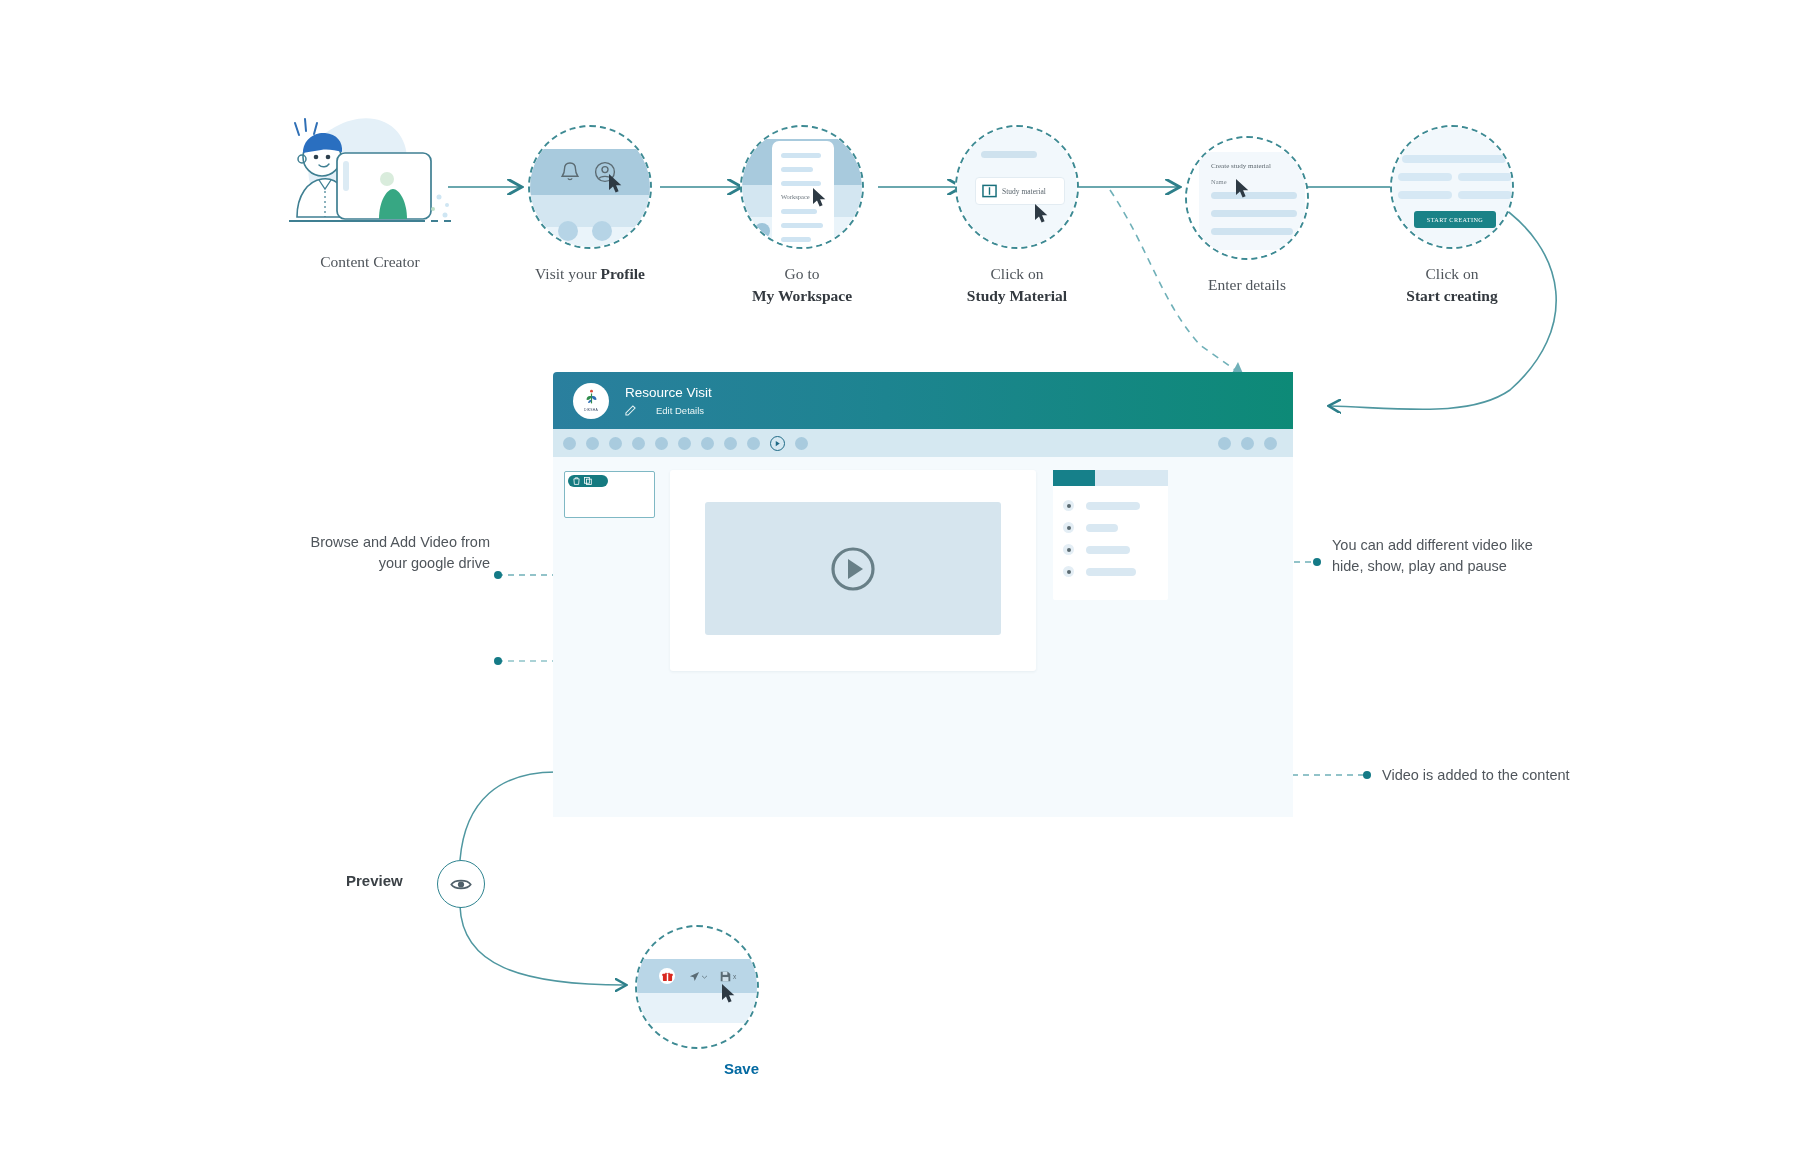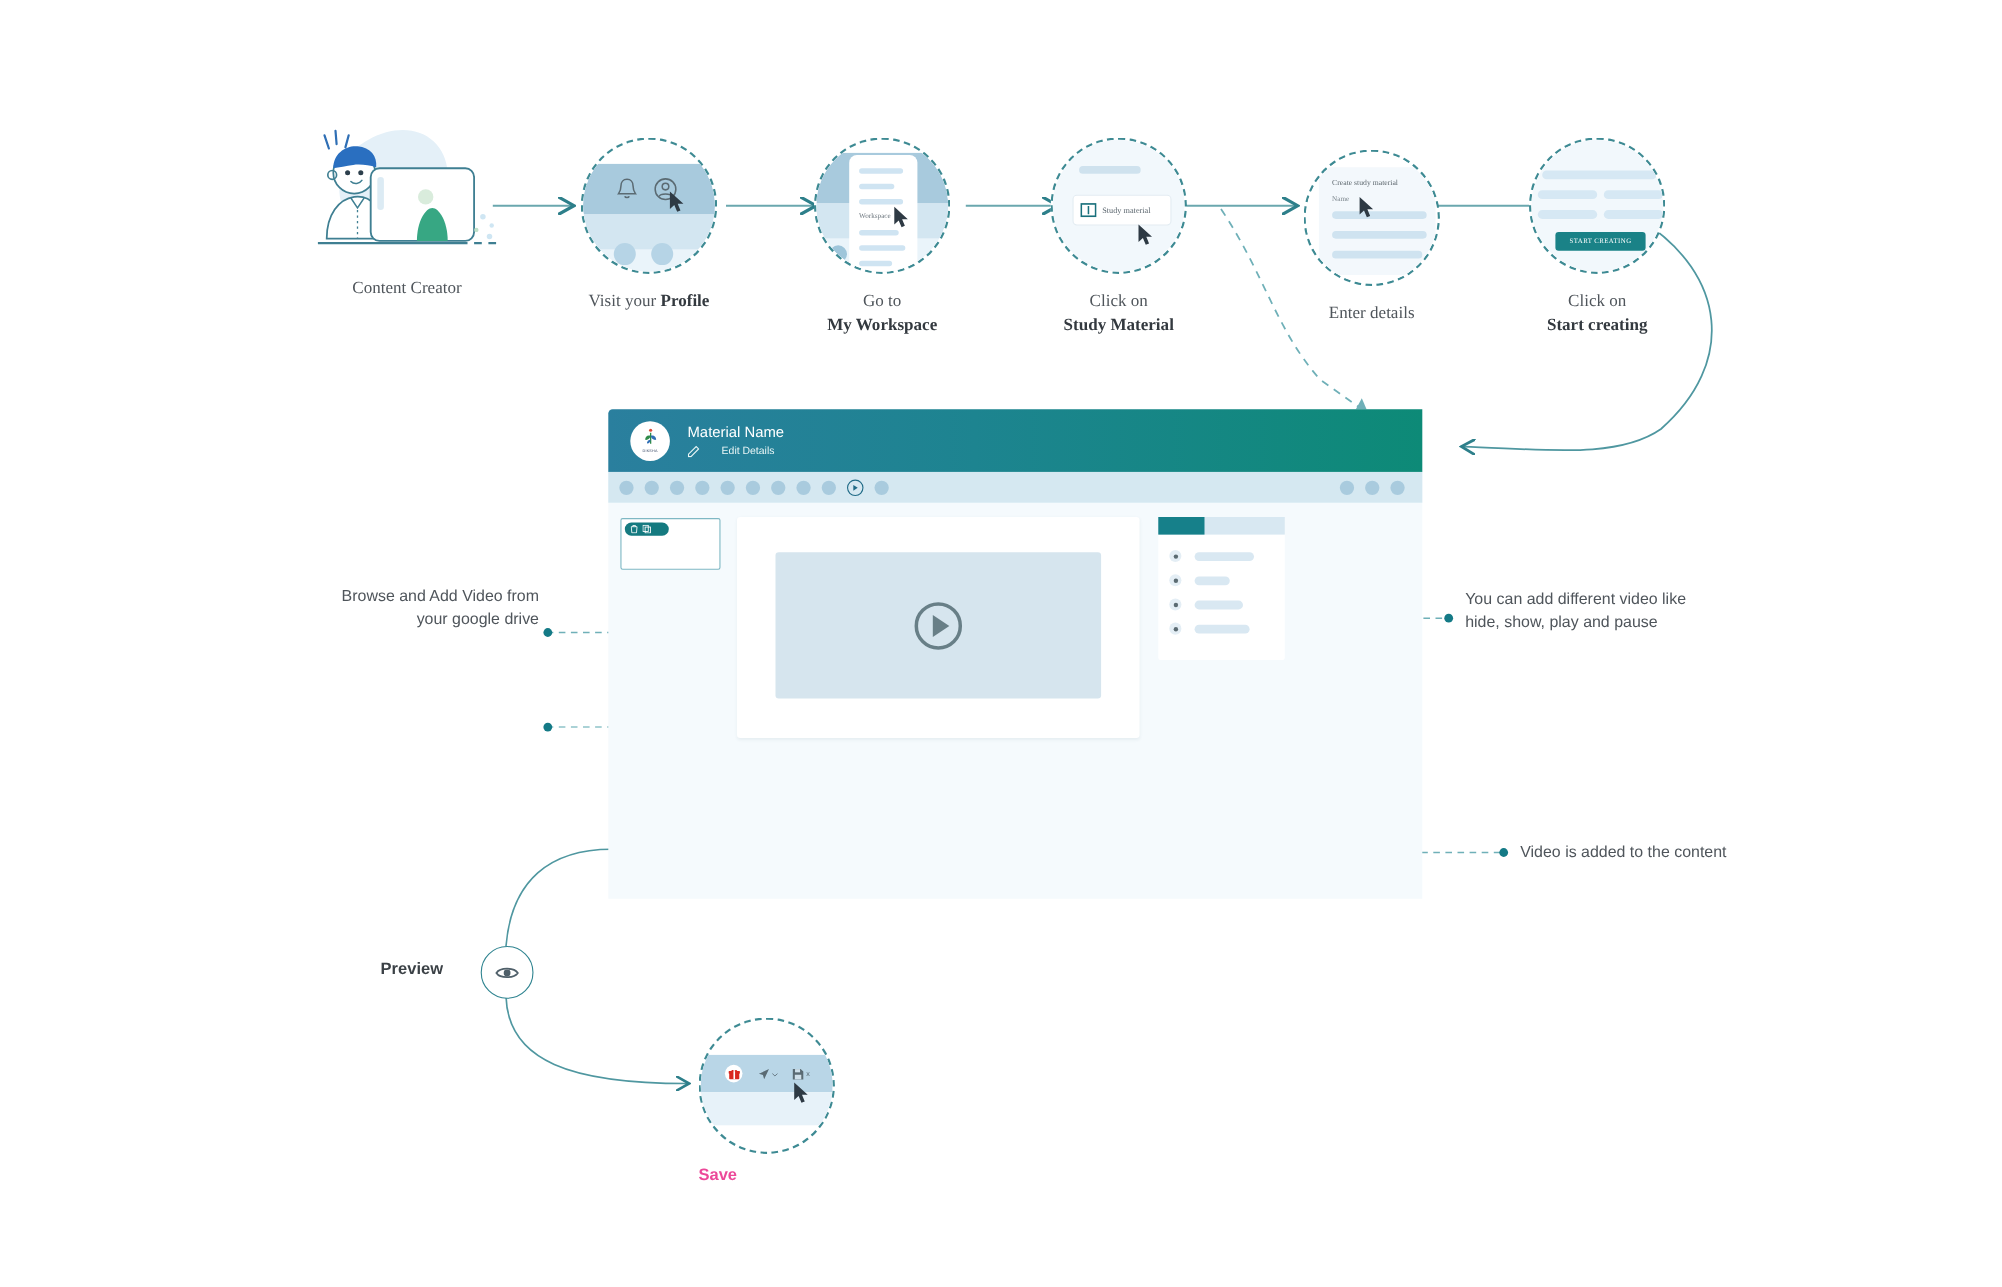--- a/index.html
+++ b/index.html
@@ -187,22 +187,22 @@
   .preview-label {
     position:absolute; left:346px; top:872px; font-size:15px; font-weight:700; color:#3b4146;
   }
   .save-bubble {
     position:absolute; left:635px; top:925px; width:124px; height:124px;
     border-radius:50%; border:2px dashed #3d8a93; background:#ffffff; overflow:hidden; box-sizing:border-box;
   }
   .save-band { position:absolute; left:0; right:0; top:32px; height:34px; background:#b9d6e7; }
   .save-band2 { position:absolute; left:0; right:0; top:66px; height:30px; background:#e7f2f9; }
   .save-label {
-    position:absolute; left:635px; top:1060px; width:124px; text-align:left;
-    font-size:15px; font-weight:700; color:#ec4899;
+    position:absolute; left:635px; top:1060px; width:124px; text-align:right;
+    font-size:15px; font-weight:700; color:#0369a1;
   }
   .gift-badge {
     position:absolute; left:22px; top:41px; width:16px; height:16px; border-radius:50%;
     background:#ffffff; display:flex; align-items:center; justify-content:center;
   }
 
   svg.connectors { position:absolute; left:0; top:0; width:1820px; height:1170px; pointer-events:none; }
 </style>
 </head>
 <body>
@@ -425,21 +425,21 @@
         <svg width="17" height="18" viewBox="0 0 18 20">
           <circle cx="9" cy="2.4" r="1.6" fill="#d94b3a"></circle>
           <path d="M9 5 L9 16" stroke="#2f8b4a" stroke-width="1.3"></path>
           <path d="M9 8 C5.5 7 3.6 9 3.4 12 C6 12.6 8.4 11 9 8 Z" fill="#2f8b4a"></path>
           <path d="M9 8 C12.5 7 14.4 9 14.6 12 C12 12.6 9.6 11 9 8 Z" fill="#2f6fb5"></path>
           <path d="M9 12 C6.6 12 5.3 13.6 5.2 15.6 C7 16 8.6 14.6 9 12 Z" fill="#2f6fb5"></path>
         </svg>
         <span class="lg-txt">DIKSHA</span>
       </div>
       <div class="hdr-text">
-        <div class="hdr-title">Material Name</div>
+        <div class="hdr-title">Resource Visit</div>
         <div class="hdr-edit">
           <span style="display:flex;">
             <svg width="11" height="11" viewBox="0 0 12 12">
                 <path d="M1 8.6 L1 11 L3.4 11 L11 3.4 L8.6 1 Z" fill="none" stroke="#eaf6f6" stroke-width="1.1"></path>
               </svg>
           </span>
           <span>Edit Details</span>
         </div>
       </div>
     </div>

